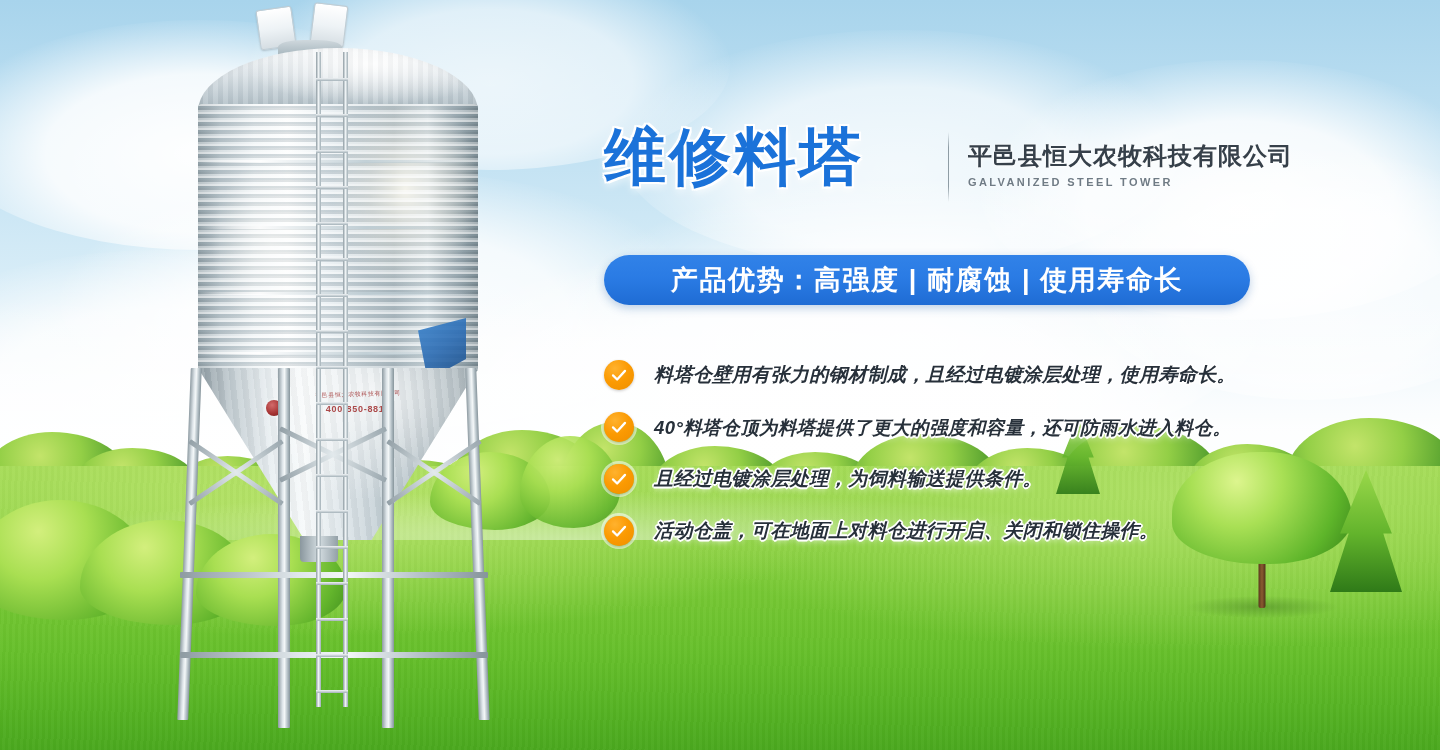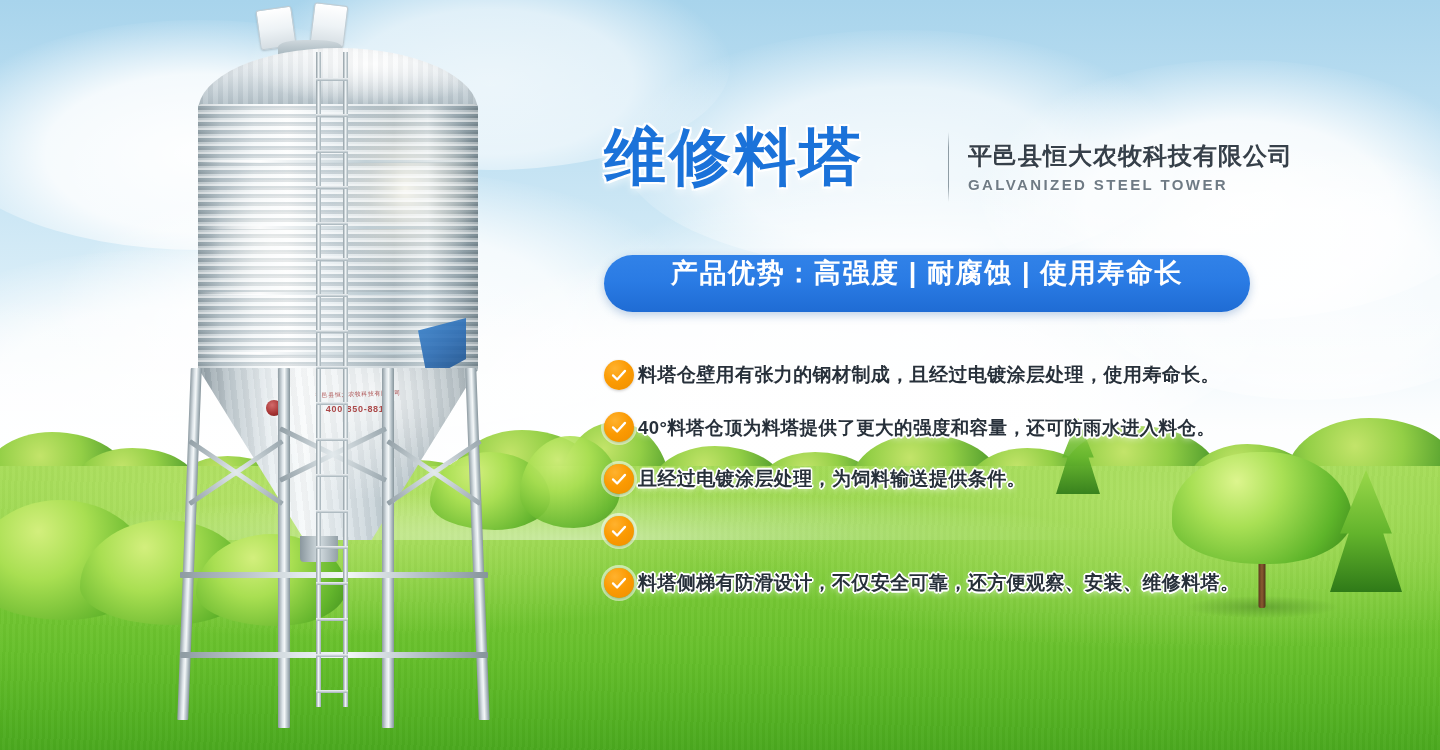--- a/index.html
+++ b/index.html
@@ -252,42 +252,42 @@
     background:linear-gradient(180deg, rgba(120,135,145,0) 0%, rgba(110,126,136,.75) 22%, rgba(110,126,136,.75) 78%, rgba(120,135,145,0) 100%);
   }
   .h-co{
     position:absolute; left:364px; top:20px;
     font-size:24px; font-weight:bold; color:#36404a;
     letter-spacing:1px;
     text-shadow:0 1px 4px rgba(255,255,255,.95), 0 0 2px rgba(255,255,255,.9);
   }
   .h-en{
     position:absolute; left:364px; top:56px;
-    font-size:15px; font-weight:bold; color:#6f7b85;
+    font-size:11px; font-weight:bold; color:#6f7b85;
     letter-spacing:2.4px;
     text-shadow:0 1px 3px rgba(255,255,255,.95);
   }
 
   .pill{
     position:absolute; left:0; top:255px;
-    width:646px; height:57px;
+    width:646px; height:50px;
     background:linear-gradient(180deg,#3182e8 0%, #2a7be4 46%, #1f6cd4 100%);
     border-radius:29px;
     box-shadow:0 3px 10px rgba(25,85,165,.28);
-    display:flex; justify-content:center;
+    display:flex; align-items:center; justify-content:center;
   }
   .pill-text{
     color:#ffffff; font-size:27px; font-weight:bold; letter-spacing:1.6px;
     white-space:nowrap;
   }
 
   .features{ position:absolute; left:0; top:349px; width:700px; }
   .feature{
     position:relative; height:52px;
-    display:flex; align-items:center; gap:4px;
+    display:flex; align-items:center; gap:20px;font-style:italic;
   }
   .chk{
     flex:0 0 auto; width:30px; height:30px; border-radius:50%;
     background:radial-gradient(circle at 36% 28%, #ffb22e 0%, #fb9a02 48%, #ee8f00 100%);
     box-shadow:0 1px 3px rgba(0,0,0,.22), 0 0 0 3px rgba(255,255,255,.55);
     display:flex; align-items:center; justify-content:center;
   }
   .chk svg{ display:block; }
   .ftxt{
     font-size:19px; color:#27303a; font-weight:bold; letter-spacing:.4px;
@@ -455,27 +455,20 @@
         </span>
         <span class="ftxt">且经过电镀涂层处理，为饲料输送提供条件。</span>
       </div>
 
       <div class="feature">
         <span class="chk">
           <svg width="18" height="18" viewBox="0 0 24 24" fill="none" stroke="#ffffff" stroke-width="3" stroke-linecap="round" stroke-linejoin="round">
               <polyline points="4,12.5 9.5,18 20,6.5"></polyline>
             </svg>
         </span>
+        <span class="ftxt">活动仓盖，可在地面上对料仓进行开启、关闭和锁住操作。</span>
       </div>
 
-      <div class="feature">
-        <span class="chk">
-          <svg width="18" height="18" viewBox="0 0 24 24" fill="none" stroke="#ffffff" stroke-width="3" stroke-linecap="round" stroke-linejoin="round">
-              <polyline points="4,12.5 9.5,18 20,6.5"></polyline>
-            </svg>
-        </span>
-        <span class="ftxt">料塔侧梯有防滑设计，不仅安全可靠，还方便观察、安装、维修料塔。</span>
-      </div>
 
     </div>
   </div>
 
 </div>
 
 </body></html>

